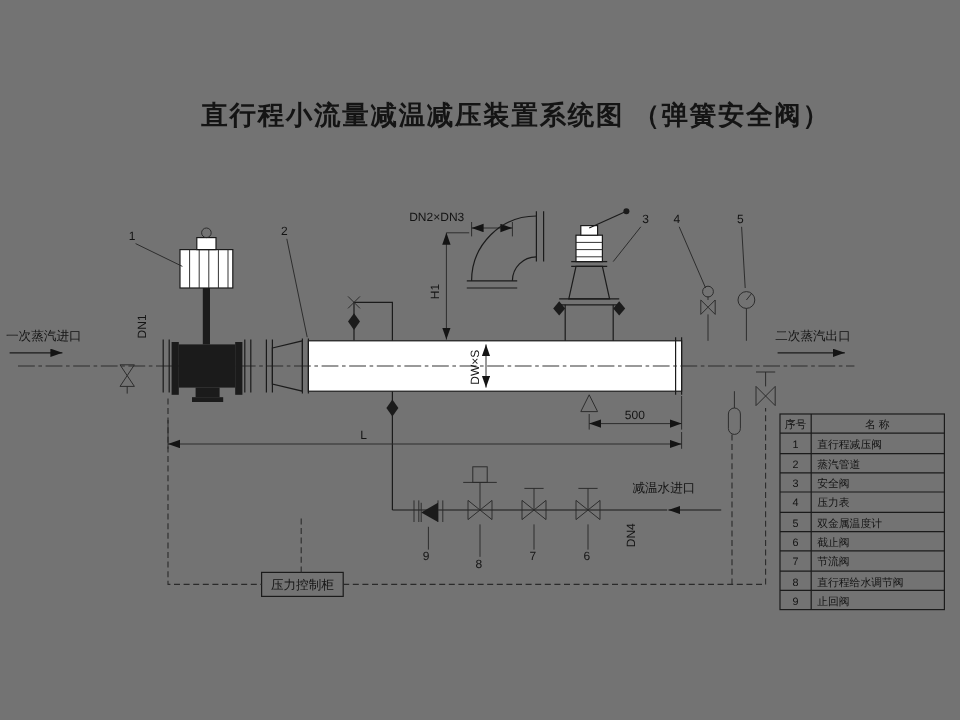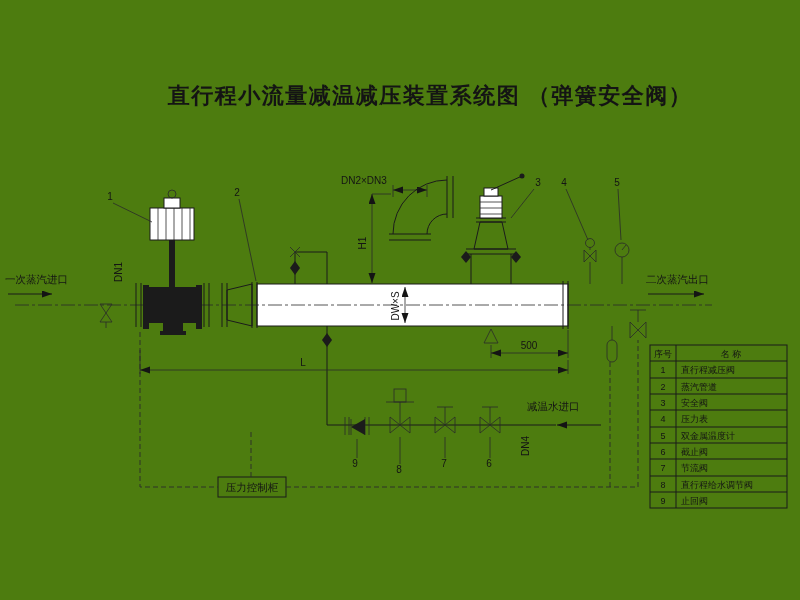--- a/index.html
+++ b/index.html
@@ -1,16 +1,16 @@
 <!DOCTYPE html>
 <html><head>
 <meta charset="utf-8">
 <style>
   html,body{margin:0;padding:0;background:#ffffff;}
-  .page{position:relative;width:800px;height:600px;background:#4d7c0f;overflow:hidden;
+  .page{position:relative;width:800px;height:600px;background:#737373;overflow:hidden;
         font-family:"Liberation Sans",sans-serif;text-align:right;}
   svg text{fill:#141414;font-family:"Liberation Sans","DejaVu Sans",sans-serif;}
   .ln{stroke:#1b1b1b;stroke-width:1;fill:none;}
   .thin{stroke:#2a2a2a;stroke-width:.8;fill:none;}
   .blk{fill:#1b1b1b;stroke:none;}
   .wht{fill:#ffffff;stroke:#1b1b1b;stroke-width:1;}
   .dash{stroke:#2a2a2a;stroke-width:.9;fill:none;stroke-dasharray:5 3;}
   .cl{stroke:#2a2a2a;stroke-width:.8;fill:none;stroke-dasharray:14 3 3 3;}
   .cjk{font-size:10.5px;}
   .dim{font-size:10px;}

